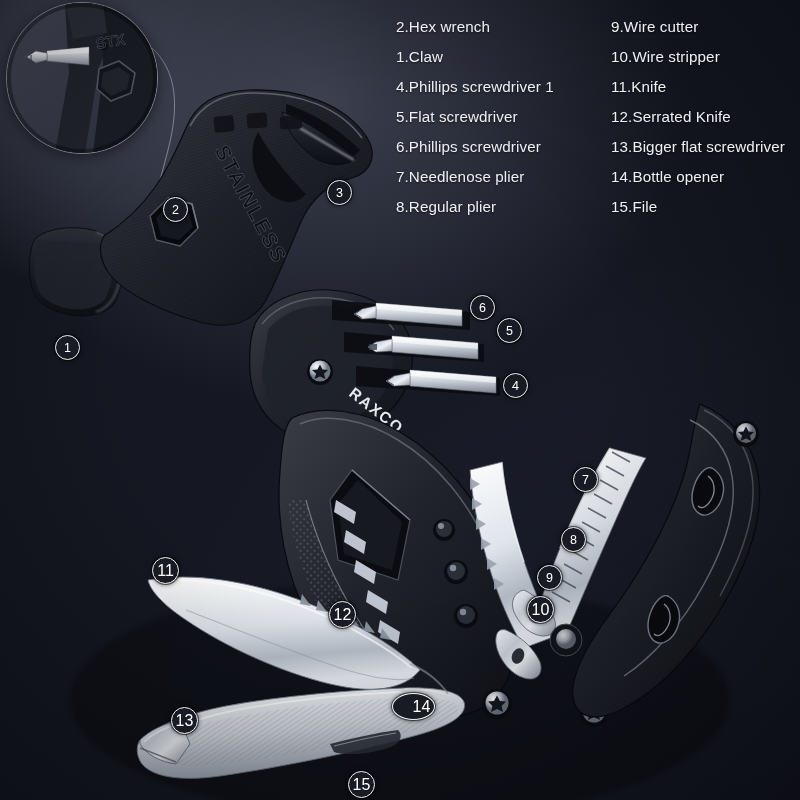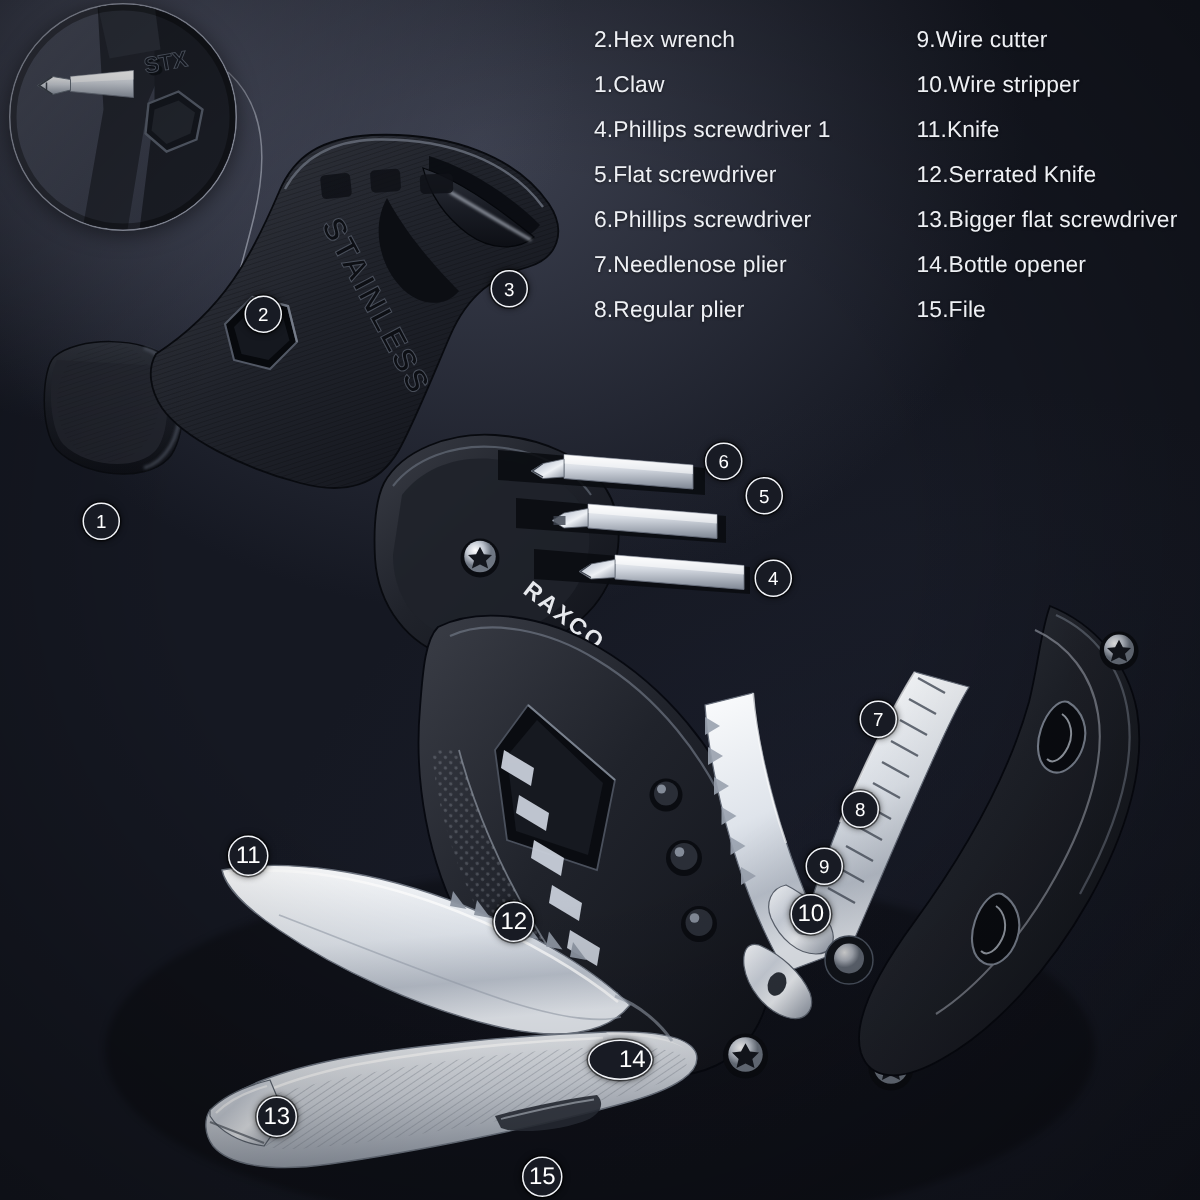--- a/index.html
+++ b/index.html
@@ -448,18 +448,18 @@
       <div class="cal" style="left: 327px; top: 180px;">3</div>
       <div class="cal" style="left: 503px; top: 373px;">4</div>
       <div class="cal" style="left: 497px; top: 318px;">5</div>
       <div class="cal" style="left: 470px; top: 295px;">6</div>
       <div class="cal" style="left: 573px; top: 467px;">7</div>
       <div class="cal" style="left: 561px; top: 527px;">8</div>
       <div class="cal" style="left: 537px; top: 565px;">9</div>
       <div class="cal w2" style="left: 527px; top: 596px;">10</div>
       <div class="cal w2" style="left: 152px; top: 557px;">11</div>
       <div class="cal w2" style="left: 329px; top: 601px;">12</div>
-      <div class="cal w2" style="left: 171px; top: 707px; margin-top: 24px;">13</div>
+      <div class="cal w2" style="left: 171px; top: 707px;">13</div>
       <div class="cal w2" style="left: 392px; top: 693px; padding-left: 16px;">14</div>
       <div class="cal w2" style="left: 348px; top: 771px;">15</div>
     </div>
 
 </div>
 
 </body></html>

